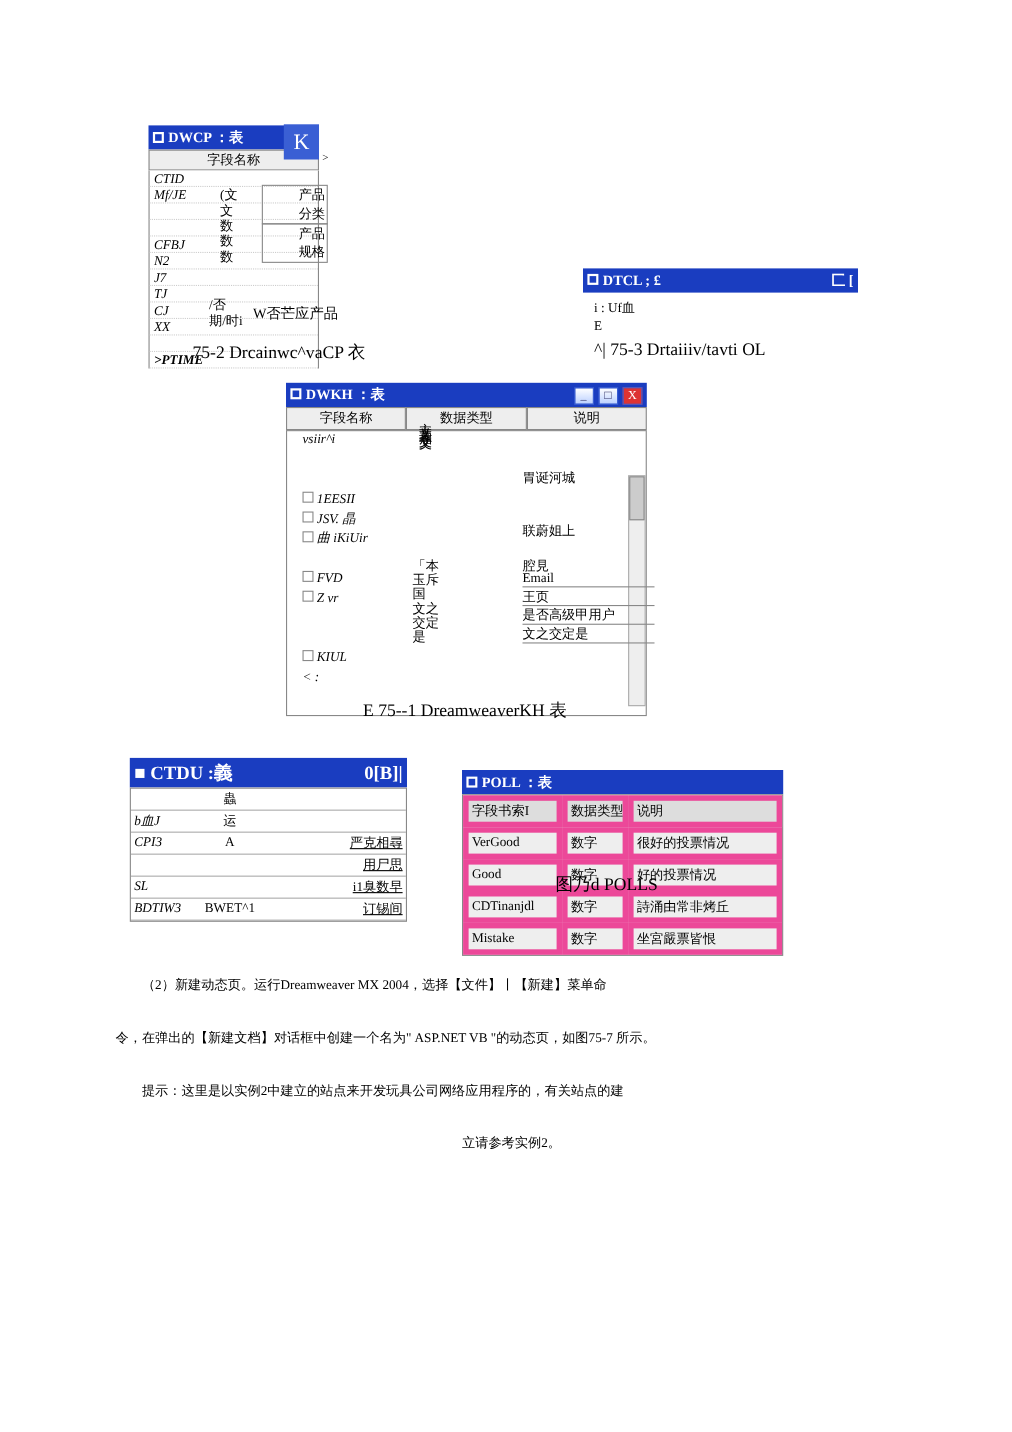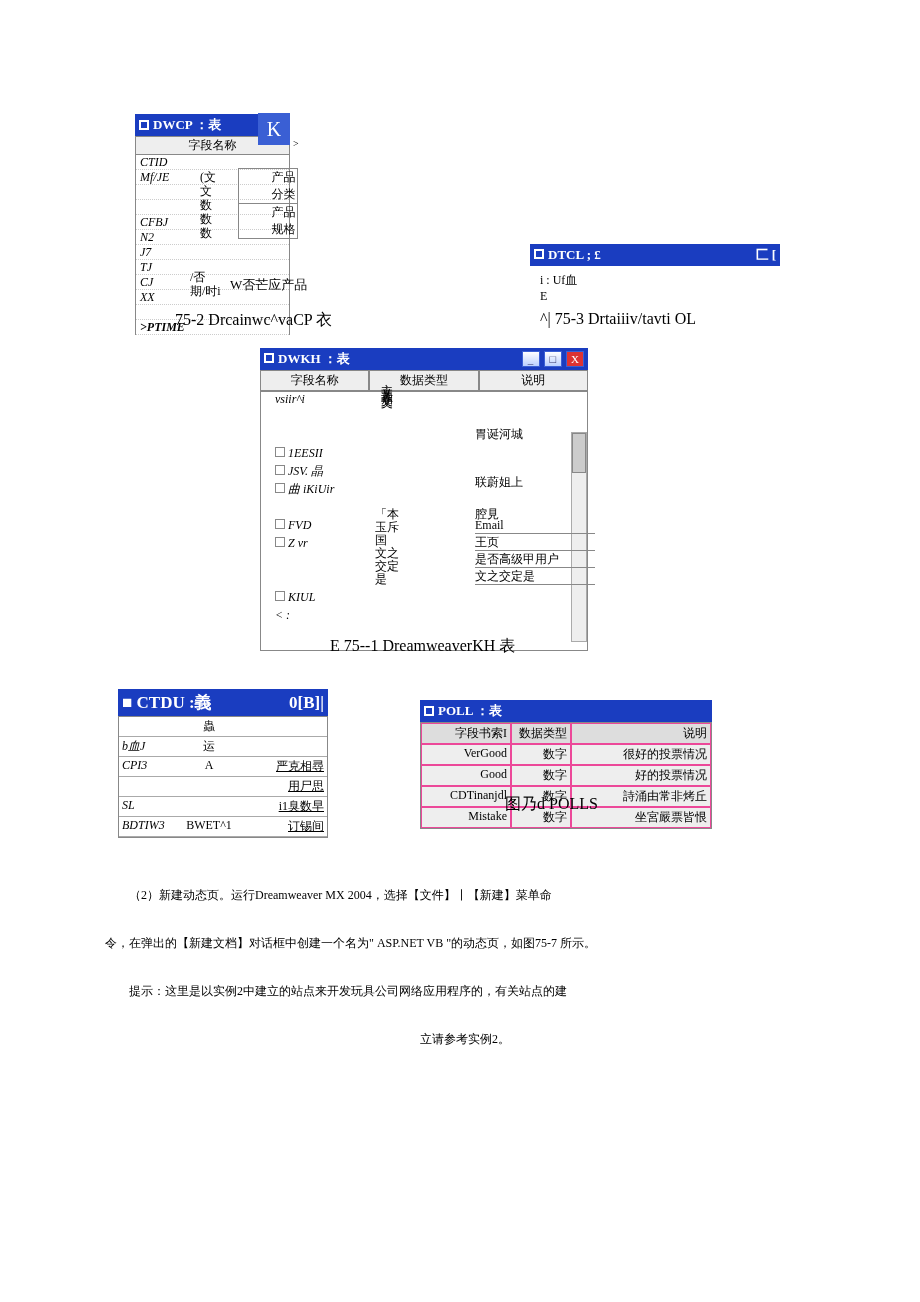--- a/index.html
+++ b/index.html
@@ -61,34 +61,34 @@
     .dwkh-mid2 { left: 375px; top: 508px; width: 30px; font-size: 12px; line-height: 13px; }
     .dwkh-right { left: 475px; top: 410px; width: 120px; font-size: 12px; line-height: 16px; }
     .dwkh-right2 { left: 475px; top: 517px; width: 120px; font-size: 12px; line-height: 16px; }
     .dwkh-right2 div { border-bottom: 1px solid #888; }
     .dwkh-scroll { position: absolute; right: 0; top: 40px; width: 16px; height: 210px; background: #eee; border: 1px solid #aaa; }
     .dwkh-scroll div { background: #ccc; height: 40px; border: 1px solid #888; }
     .dwkh-frame { border: 1px solid #888; height: 260px; background: #fff; position: relative; }
     .cap3 { left: 330px; top: 636px; font-size: 16px; }
 
     
-    .ctdu-win { left: 118px; top: 689px; width: 210px; }
+    .ctdu-win { left: 118px; top: 689px; width: 252px; }
     .ctdu-win .titlebar { justify-content: space-between; font-size: 17px; }
     .ctdu-body { background: #fff; border: 1px solid #888; font-size: 12px; }
     .ctdu-row { display: flex; border-bottom: 1px solid #aaa; }
     .ctdu-row > div { padding: 1px 3px; }
     .c1 { width: 60px; font-style: italic; }
     .c2 { width: 60px; text-align: center; }
     .c3 { flex:1; text-align: right; text-decoration: underline; }
 
     
     .poll-win { left: 420px; top: 700px; width: 292px; }
     .poll-win .titlebar { height: 22px; }
     .poll-body { display: grid; grid-template-columns: 90px 60px 1fr; font-size: 12px; border: 1px solid #888; background: #eee; }
-    .poll-body > div { border: 1px solid #ec4899; padding: 1px 3px; white-space: nowrap; overflow: hidden; text-align: right; }
+    .poll-body > div { border: 5px solid #ec4899; padding: 1px 3px; white-space: nowrap; overflow: hidden; }
     .poll-body .hdr { background: #ddd; font-weight: normal; }
     .cap4 { left: 505px; top: 794px; font-size: 16px; }
 
     
     .bodytext { left: 105px; top: 883px; width: 720px; font-size: 12px; line-height: 24px; text-align: left; }
     .bodytext p { margin-bottom: 24px; text-indent: 2em; }
     .bodytext .center { text-align: center; text-indent: 0; }
   </style>
 </head>
 <body>

